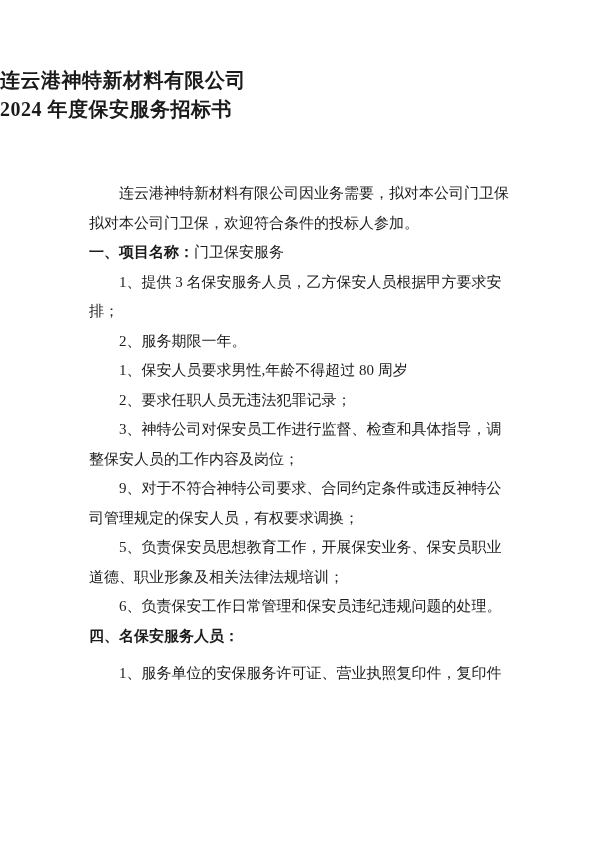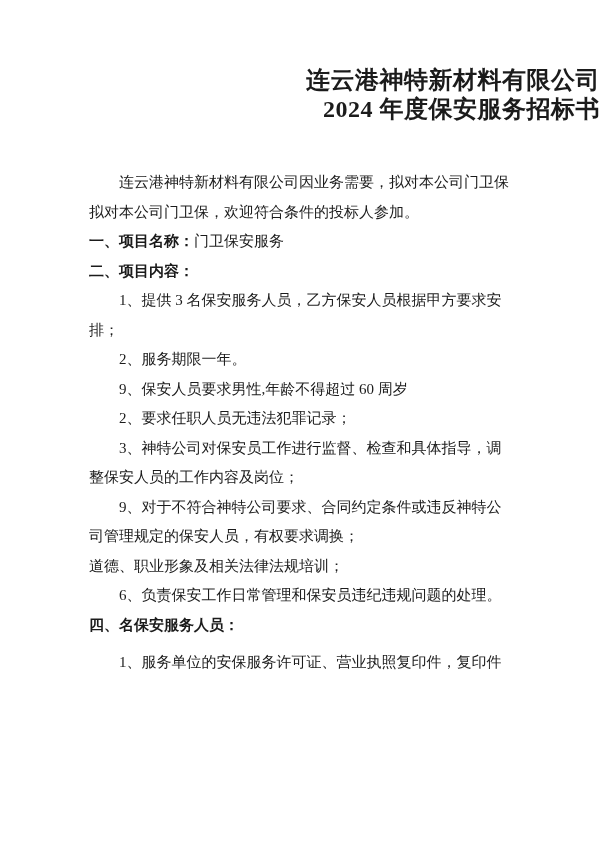--- a/index.html
+++ b/index.html
@@ -11,28 +11,28 @@
     position: relative;
     width: 600px;
     height: 849px;
     background: #ffffff;
     color: #1b1b1b;
     font-family: "Liberation Serif", "DejaVu Serif", serif;
     overflow: hidden;
   }
   .title-block {
     padding-top: 66px;
-    text-align: right;
+    text-align: left;
     font-weight: bold;
-    font-size: 24px;
+    font-size: 20px;
     line-height: 29px;
     letter-spacing: 0.5px;
   }
   .doc-body {
-    margin-top: 44px;
+    margin-top: 55px;
     padding-left: 89px;
     padding-right: 88px;
     font-size: 15px;
     line-height: 29.5px;
   }
   .line {
     white-space: nowrap;
   }
   .line.indent {
     text-indent: 30px;
@@ -51,28 +51,28 @@
 
 <div class="page">
   <div class="title-block">
     <div>连云港神特新材料有限公司</div>
     <div>2024 年度保安服务招标书</div>
   </div>
   <div class="doc-body">
       <div class="line indent"><span class="run">连云港神特新材料有限公司因业务需要，拟对本公司门卫保</span></div>
       <div class="line"><span class="run">拟对本公司门卫保，欢迎符合条件的投标人参加。</span></div>
       <div class="line"><span class="run bold">一、项目名称：</span><span class="run">门卫保安服务</span></div>
-      <div class="line"><span class="run bold">二、项目内容：</span></div>
       <div class="line indent"><span class="run">1、提供 3 名保安服务人员，乙方保安人员根据甲方要求安</span></div>
       <div class="line"><span class="run">排；</span></div>
       <div class="line indent"><span class="run">2、服务期限一年。</span></div>
-      <div class="line indent"><span class="run">9、保安人员要求男性,年龄不得超过 60 周岁</span></div>
+      <div class="line indent"><span class="run">1、保安人员要求男性,年龄不得超过 80 周岁</span></div>
       <div class="line indent"><span class="run">2、要求任职人员无违法犯罪记录；</span></div>
       <div class="line indent"><span class="run">3、神特公司对保安员工作进行监督、检查和具体指导，调</span></div>
       <div class="line"><span class="run">整保安人员的工作内容及岗位；</span></div>
       <div class="line indent"><span class="run">9、对于不符合神特公司要求、合同约定条件或违反神特公</span></div>
       <div class="line"><span class="run">司管理规定的保安人员，有权要求调换；</span></div>
+      <div class="line indent"><span class="run">5、负责保安员思想教育工作，开展保安业务、保安员职业</span></div>
       <div class="line"><span class="run">道德、职业形象及相关法律法规培训；</span></div>
       <div class="line indent"><span class="run">6、负责保安工作日常管理和保安员违纪违规问题的处理。</span></div>
       <div class="line"><span class="run bold">四、名保安服务人员：</span></div>
       <div class="line indent space-before"><span class="run">1、服务单位的安保服务许可证、营业执照复印件，复印件</span></div>
     </div>
 </div>
 
 </body></html>

